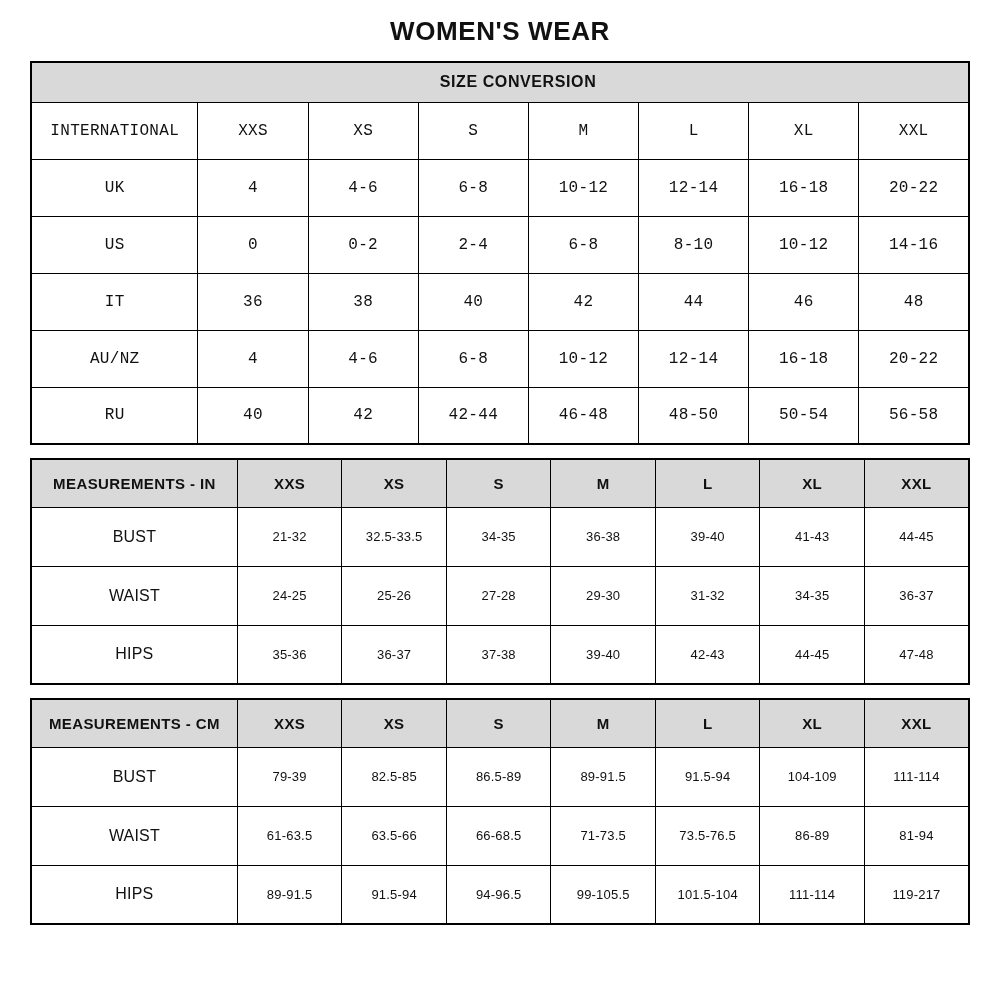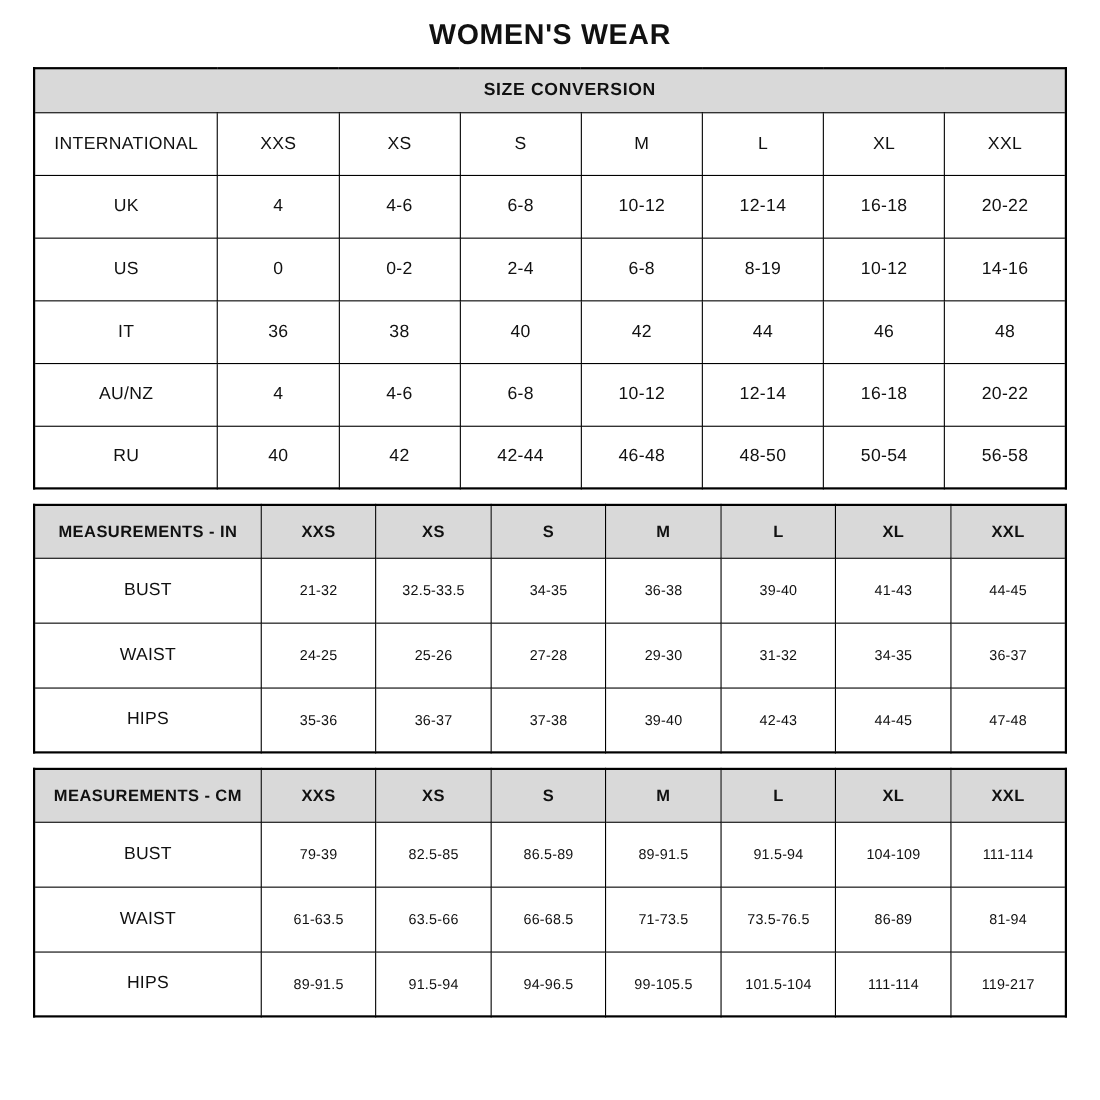--- a/index.html
+++ b/index.html
@@ -31,21 +31,21 @@
   }
   table { border: 2.4px solid #000000; }
   .banner {
     background: #d9d9d9;
     height: 40px;
     font-size: 16px;
     font-weight: bold;
     letter-spacing: 0.6px;
     padding-left: 36px;
   }
-  .conv td { height: 57px; font-size: 16px; letter-spacing: 0.3px; }
+  .conv td { height: 57px; font-size: 16px; letter-spacing: 0.3px; font-family: Liberation Mono, monospace; }
   .meas th {
     background: #d9d9d9;
     height: 48px;
     font-size: 15px;
     font-weight: bold;
     letter-spacing: 0.4px;
   }
   .meas td { height: 59px; font-size: 13px; letter-spacing: 0.2px; }
   .meas td.lbl { font-size: 16px; }
 </style>
@@ -84,21 +84,21 @@
       <td>12-14</td>
       <td>16-18</td>
       <td>20-22</td>
     </tr>
     <tr>
       <td>US</td>
       <td>0</td>
       <td>0-2</td>
       <td>2-4</td>
       <td>6-8</td>
-      <td>8-19</td>
+      <td>8-10</td>
       <td>10-12</td>
       <td>14-16</td>
     </tr>
     <tr>
       <td>IT</td>
       <td>36</td>
       <td>38</td>
       <td>40</td>
       <td>42</td>
       <td>44</td>

